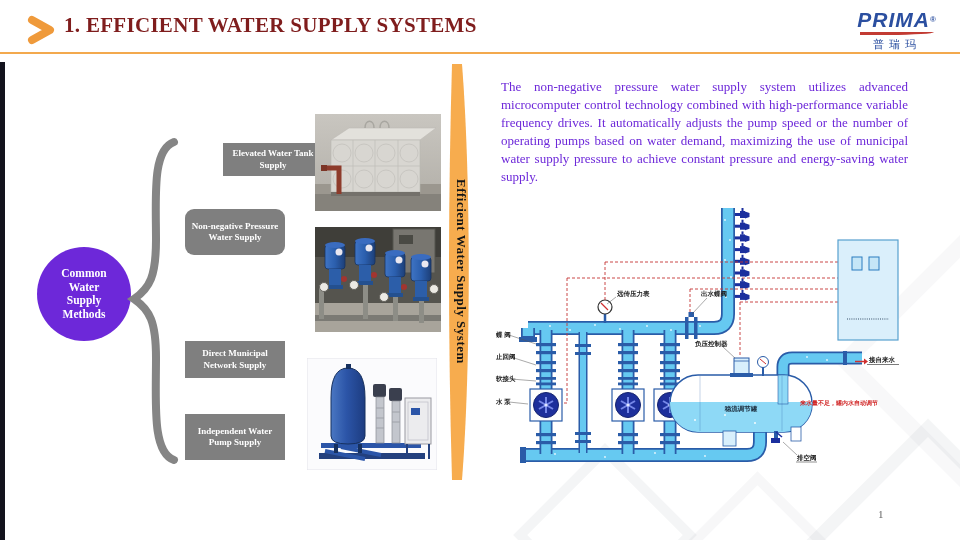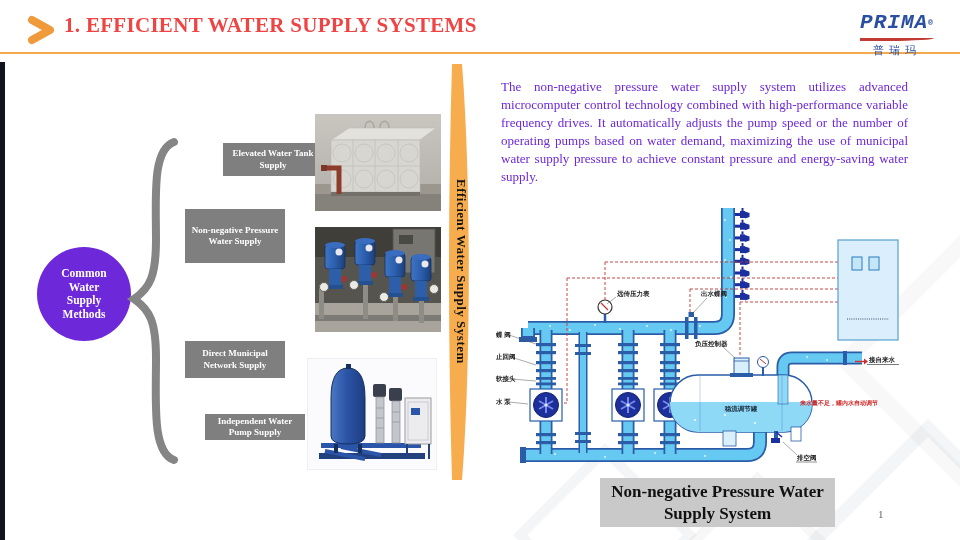--- a/index.html
+++ b/index.html
@@ -2,25 +2,25 @@
 <html><head>
 <meta charset="utf-8">
 <style>
   html,body{margin:0;padding:0;background:#e8e8e8;}
   #slide{position:relative;width:960px;height:540px;background:#ffffff;overflow:hidden;
          font-family:"Liberation Serif",serif;}
   .abs{position:absolute;}
 
   
   .hdr-line{position:absolute;left:0;top:52px;width:960px;height:2px;background:#f3a94e;}
-  .title{position:absolute;left:64px;top:13px;font-size:21px;font-weight:bold;color:#ef4444;
+  .title{position:absolute;left:64px;top:13px;font-size:21px;font-weight:bold;color:#7f1d1d;
          letter-spacing:.3px;white-space:nowrap;}
   .logo{position:absolute;left:851px;top:8px;width:92px;text-align:center;}
-  .logo-brand{font-family:Liberation Mono, monospace;font-style:italic;font-weight:bold;
-              font-size:21px;color:#2b4fa0;letter-spacing:1px;line-height:29px;}
+  .logo-brand{font-family:Liberation Sans, sans-serif;font-style:italic;font-weight:bold;
+              font-size:21px;color:#2b4fa0;letter-spacing:1px;line-height:23px;}
   .logo-reg{font-size:8px;vertical-align:top;color:#2b4fa0;font-style:normal;}
   .logo-swoosh{margin:1px auto 2px auto;width:74px;height:3px;background:#c23b33;
                border-radius:0 0 60%/0 0 100% 100%;}
   .logo-cn{font-family:Liberation Mono, monospace;font-size:11px;color:#2b4fa0;letter-spacing:5px;}
 
   
   .edgebar{position:absolute;left:0;top:62px;width:5px;height:478px;background:#13131d;}
 
   
   .circle{position:absolute;left:37px;top:247px;width:94px;height:94px;border-radius:50%;
@@ -73,27 +73,27 @@
   <div class="circle">
     <span>Common Water Supply Methods</span>
   </div>
   <svg class="abs" style="left:122px;top:136px;" width="64" height="330" viewBox="0 0 64 330">
     <path d="M 52,6 C 30,14 34,60 34,104 C 34,140 28,152 12,163 C 28,174 34,186 34,222 C 34,268 30,316 52,324" fill="none" stroke="#858585" stroke-width="8" stroke-linecap="round"></path>
   </svg>
 
   <div class="mbox" style="top:143px;height:33px;margin-left:38px;">
     <span>Elevated Water Tank Supply</span>
     </div>
-  <div class="mbox" style="top:209px;height:54px;">
+  <div class="mbox" style="top:209px;height:46px;border-radius:9px;">
     <span>Non-negative Pressure Water Supply</span>
     </div>
   <div class="mbox" style="top:341px;height:37px;">
     <span>Direct Municipal Network Supply</span>
     </div>
-  <div class="mbox" style="top:414px;height:26px;margin-left:20px;">
+  <div class="mbox" style="top:414px;height:46px;">
     <span>Independent Water Pump Supply</span>
     </div>
 
   <svg class="abs" style="left:315px;top:114px;" width="126" height="97" viewBox="0 0 126 97">
     <defs>
         <linearGradient id="sky" x1="0" y1="0" x2="0" y2="1">
       <stop offset="0" stop-color="#c9c6c0"></stop>
           <stop offset="1" stop-color="#b0ada6"></stop>
         </linearGradient>
       </defs>
@@ -406,18 +406,15 @@
     </g>
     <line x1="372" y1="159.5" x2="404" y2="159.5" stroke="#222" stroke-width="0.6"></line>
     <line x1="301" y1="257" x2="322" y2="257" stroke="#222" stroke-width="0.5"></line>
     <g>
       <line x1="360" y1="156.5" x2="369" y2="156.5" stroke="#d03030" stroke-width="1.5"></line>
       <polygon points="369,153.5 369,159.5 373,156.5" fill="#d03030"></polygon>
     </g>
     <text x="305" y="200" font-size="6" fill="#d22a2a" font-weight="bold">来水量不足，罐内水自动调节</text>
   </svg>
 
-  <div class="caption">
-    <span>Non-negative Pressure Water Supply System</span>
-  </div>
   <div class="pagenum">1</div>
 
 </div>
 
 </body></html>

